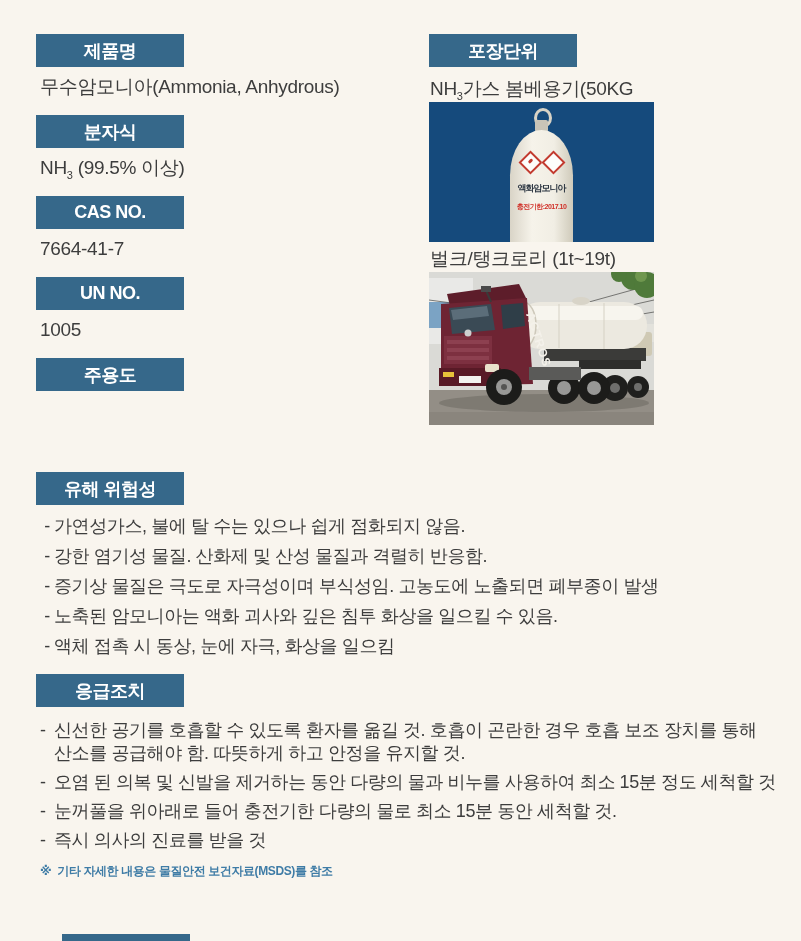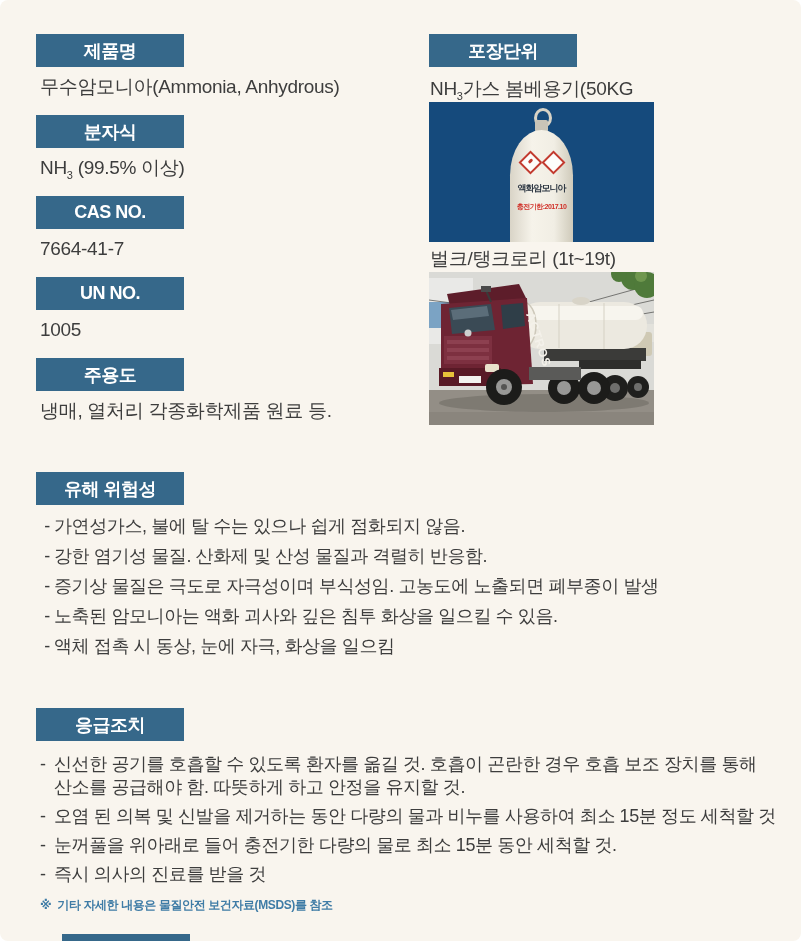--- a/index.html
+++ b/index.html
@@ -1,18 +1,18 @@
 <!DOCTYPE html>
 <html><head>
 <meta charset="utf-8">
 <style>
   html,body{margin:0;padding:0;}
   .page{
     position:relative;width:801px;height:941px;background:#f9f5ee;overflow:hidden;
-    font-family:"Liberation Sans","DejaVu Sans",sans-serif;color:#3d3d3d;border-radius:8px;
+    font-family:"Liberation Sans","DejaVu Sans",sans-serif;color:#3d3d3d;
   }
   .badge{
     width:148px;height:33px;background:#36688a;color:#ffffff;
     display:flex;align-items:center;justify-content:center;
     font-size:18px;font-weight:600;letter-spacing:-0.5px;box-sizing:border-box;
   }
   .col-left{position:absolute;left:36px;top:34px;width:340px;}
   .field{margin-bottom:19px;}
   .field .value{margin:11px 0 0 4px;font-size:19px;line-height:18px;letter-spacing:-0.3px;}
   sub.f-sub{font-size:11px;line-height:0;}
@@ -34,21 +34,21 @@
   .cyl-diamond.d1{left:93px;}
   .cyl-diamond.d2{left:116px;}
   .cyl-flame{position:absolute;left:4px;top:3px;width:3px;height:5px;background:#c23a2e;border-radius:50% 50% 2px 2px;}
   .cyl-label{position:absolute;left:81px;top:80px;width:63px;text-align:center;font-size:9px;font-weight:700;color:#2a3440;letter-spacing:-1px;}
   .cyl-date{position:absolute;left:81px;top:100px;width:63px;text-align:center;font-size:7px;font-weight:700;color:#d03028;letter-spacing:-0.5px;}
   
   .truck svg{display:block;}
   
   .wide{position:absolute;left:36px;width:742px;}
   .hazards{top:472px;text-align:center;}
-  .firstaid{top:708px;}
+  .firstaid{top:674px;}
   .list{margin:12px 0 0 4px;}
   .li{display:flex;font-size:18px;line-height:18px;letter-spacing:-0.4px;margin-bottom:12px;}
   .firstaid .li{line-height:23px;margin-bottom:6px;}
   .li .dash{width:14px;flex:0 0 14px;}
   .footnote{margin:11px 0 0 4px;font-size:12px;letter-spacing:-0.4px;color:#3f7ca6;font-weight:600;}
   .footnote .marker{margin-right:6px;}
   .cutoff-bar{position:absolute;left:62px;bottom:0;width:128px;height:7px;background:#36688a;}
 </style>
 </head>
 <body>
@@ -67,21 +67,20 @@
     <section class="field">
       <div class="badge">CAS NO.</div>
       <div class="value">7664-41-7</div>
     </section>
     <section class="field">
       <div class="badge">UN NO.</div>
       <div class="value">1005</div>
     </section>
     <section class="field">
       <div class="badge">주용도</div>
-      <div class="value">냉매, 열처리 각종화학제품 원료 등.</div>
     </section>
   </div>
 
   <div class="col-right">
     <div class="badge">포장단위</div>
     <div class="caption"><span>NH</span><sub class="f-sub">3</sub><span>가스 봄베용기(50KG</span></div>
 
     <div class="photo cylinder">
       <div class="cyl-shadow"></div>
       <div class="cyl-loop"></div>

